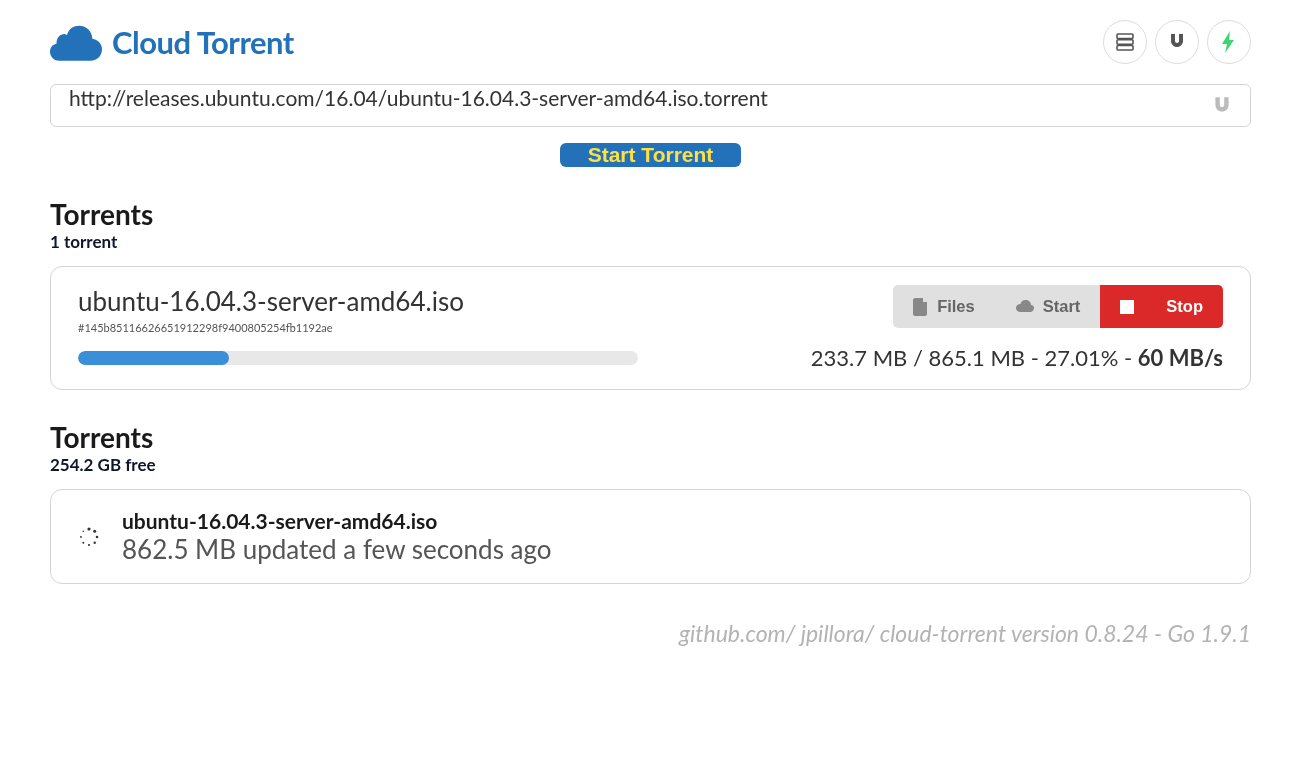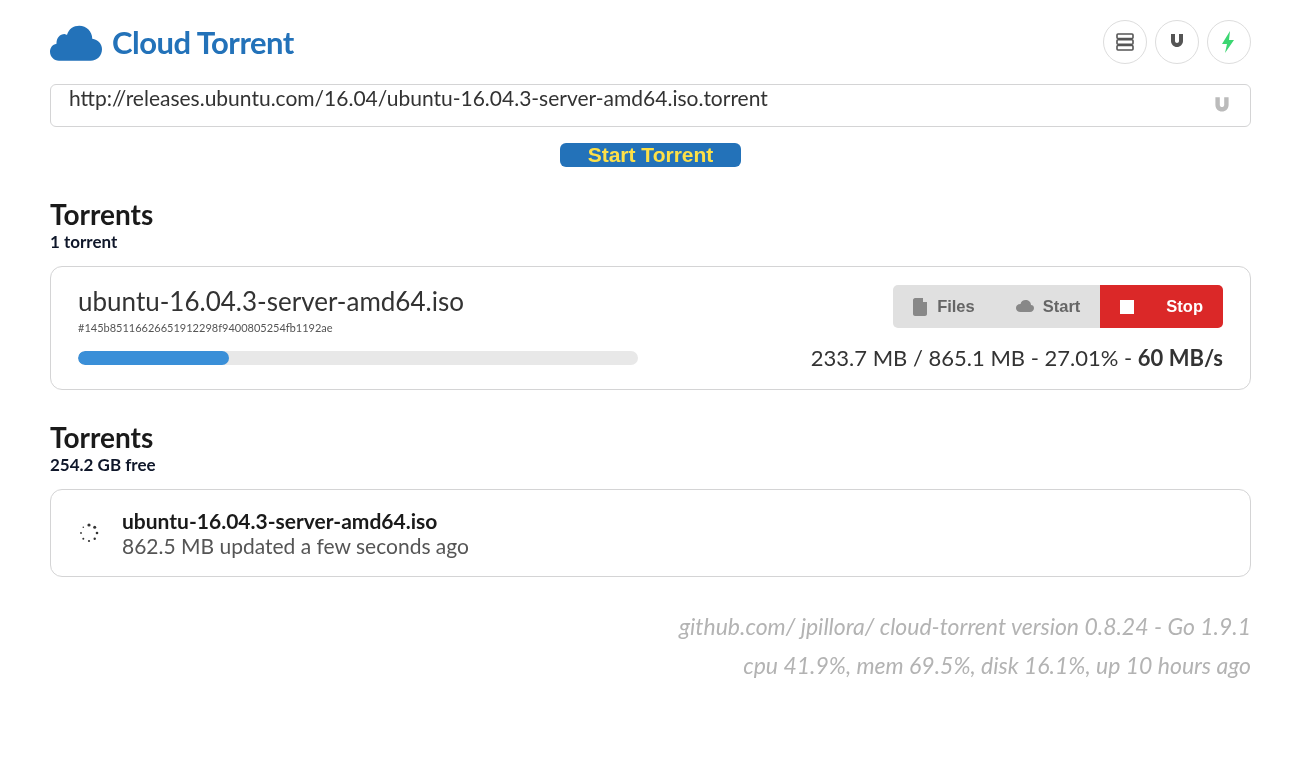--- a/index.html
+++ b/index.html
@@ -161,21 +161,21 @@
   display: flex;
   align-items: center;
   gap: 22px;
 }
 .download-name {
   font-size: 21px;
   font-weight: 700;
   color: #1a1a1a;
 }
 .download-meta {
-  font-size: 21px;
+  font-size: 26px;
   color: #555;
 }
 .footer {
   text-align: right;
   color: #b3b3b3;
   font-style: italic;
   font-size: 23px;
   line-height: 1.7;
 }
 .footer a { color: #b3b3b3; text-decoration: none; }
@@ -311,14 +311,13 @@
     </div>
   </div>
 </div>
 
 <div class="footer">
   <div>
     <a>github.com/</a>
     <a>jpillora/</a>
     <a>cloud-torrent</a><span> version 0.8.24 - </span><a>Go 1.9.1</a>
   </div>
-  <div>cpu 41.9%, mem 69.5%, disk 16.1%, up 10 hours ago</div>
 </div>
 
 </body></html>

